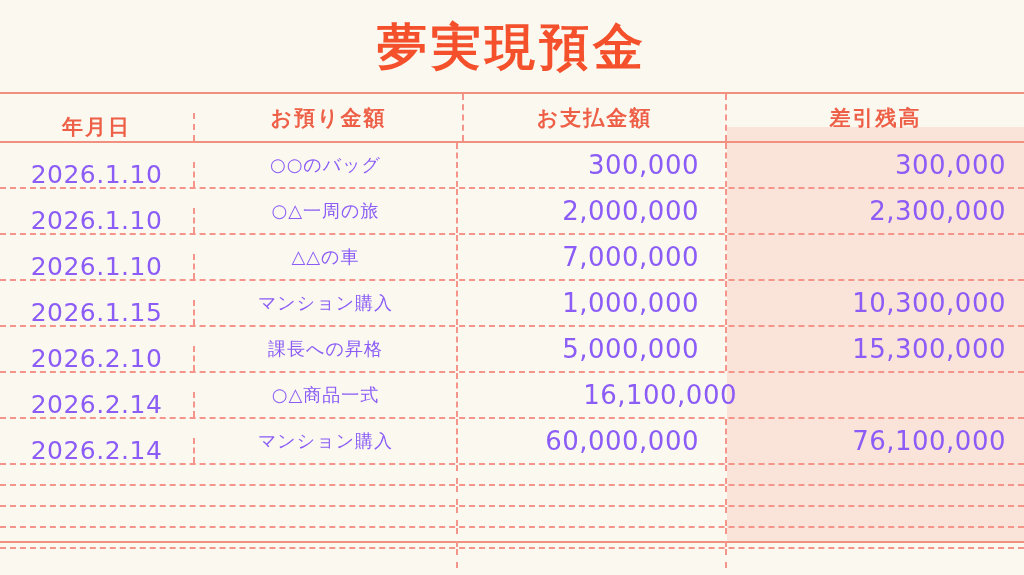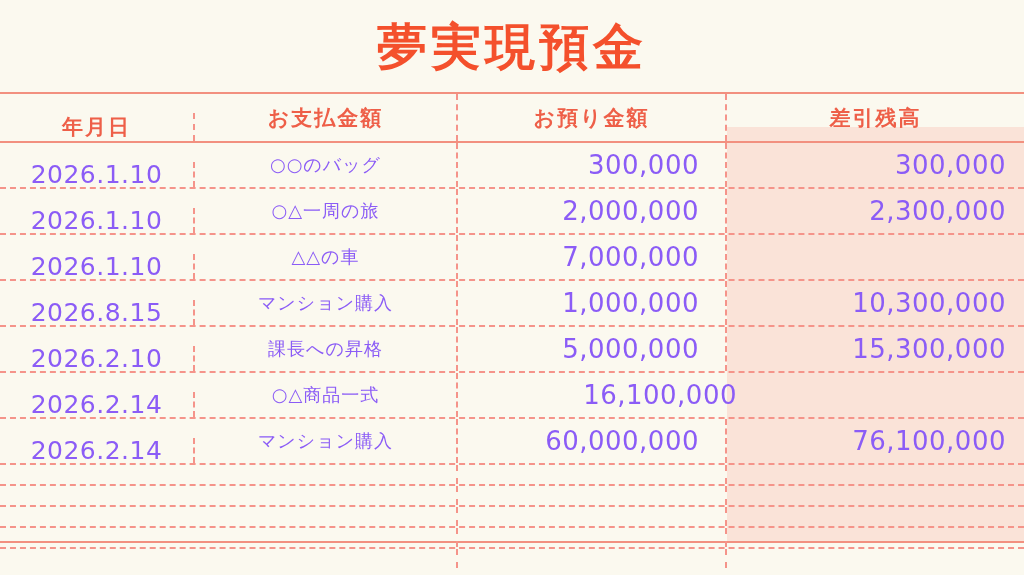--- a/index.html
+++ b/index.html
@@ -84,22 +84,22 @@
 <div class="page">
 
   <h1 class="title">夢実現預金</h1>
 
   <div class="balance-highlight"></div>
 
   <div class="ledger">
 
     <div class="row header-row">
       <div class="cell c-date">年月日</div>
+      <div class="cell c-deposit">お預り金額</div>
       <div class="cell c-payment">お支払金額</div>
-      <div class="cell c-deposit">お預り金額</div>
       <div class="cell c-balance">差引残高</div>
     </div>
 
     <div class="row data-row">
       <div class="cell c-date">2026.1.10</div>
       <div class="cell c-payment">○○のバッグ</div>
       <div class="cell c-deposit">300,000</div>
       <div class="cell c-balance">300,000</div>
     </div>
 
@@ -110,21 +110,21 @@
       <div class="cell c-balance">2,300,000</div>
     </div>
 
     <div class="row data-row">
       <div class="cell c-date">2026.1.10</div>
       <div class="cell c-payment">△△の車</div>
       <div class="cell c-deposit">7,000,000</div>
     </div>
 
     <div class="row data-row">
-      <div class="cell c-date">2026.8.15</div>
+      <div class="cell c-date">2026.1.15</div>
       <div class="cell c-payment">マンション購入</div>
       <div class="cell c-deposit">1,000,000</div>
       <div class="cell c-balance">10,300,000</div>
     </div>
 
     <div class="row data-row">
       <div class="cell c-date">2026.2.10</div>
       <div class="cell c-payment">課長への昇格</div>
       <div class="cell c-deposit">5,000,000</div>
       <div class="cell c-balance">15,300,000</div>

